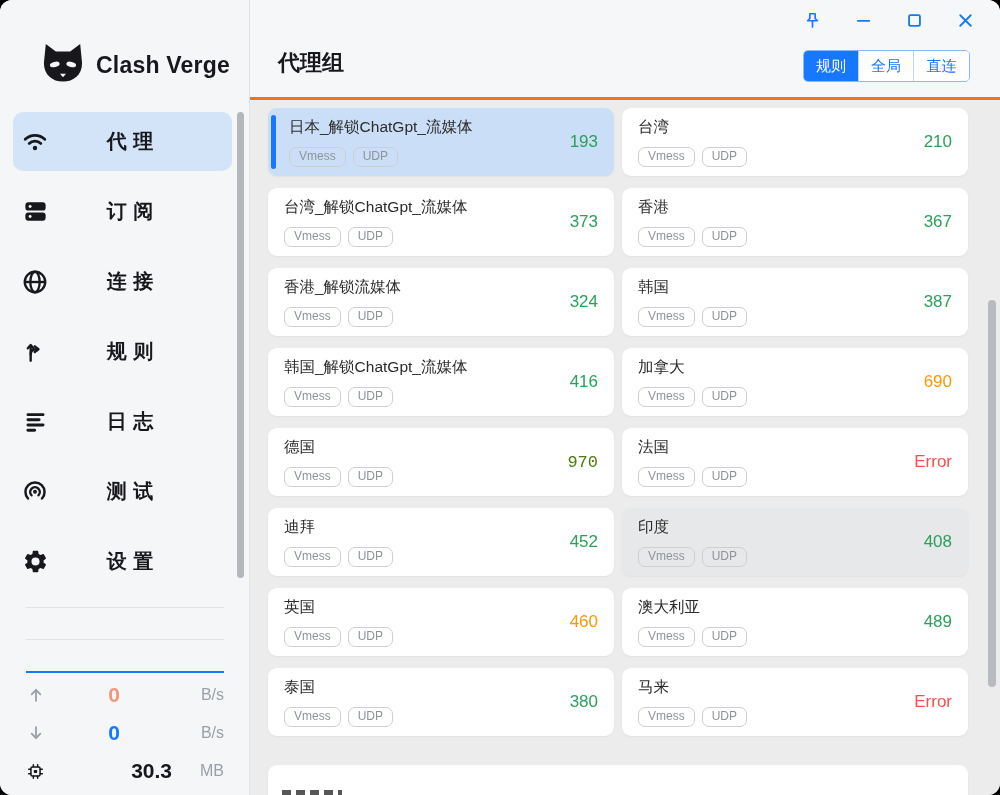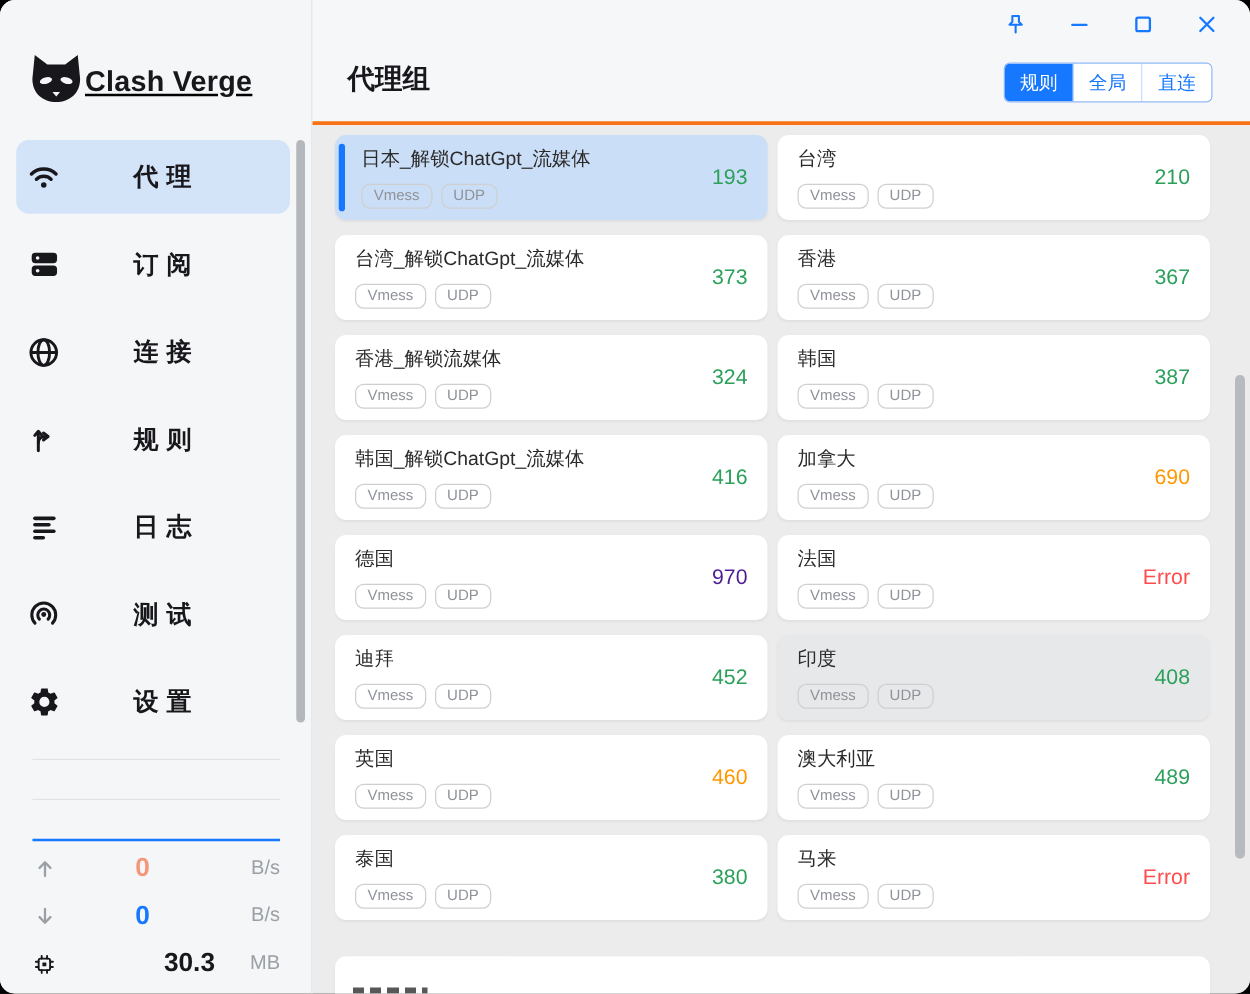--- a/index.html
+++ b/index.html
@@ -1,21 +1,21 @@
 <!DOCTYPE html>
 <html><head>
 <meta charset="utf-8">
 <style>
   html,body{margin:0;padding:0;background:#000;}
   *{box-sizing:border-box;font-family:"Liberation Sans","DejaVu Sans",sans-serif;}
   .window{position:relative;width:1000px;height:795px;border-radius:12px;overflow:hidden;background:#ececec;}
 
   
   .sidebar{position:absolute;left:0;top:0;width:250px;height:795px;background:#f5f6f7;border-right:1px solid #e2e3e5;}
-  .logo{position:absolute;left:22px;top:42px;display:flex;align-items:center;gap:0;text-decoration:underline;}
+  .logo{position:absolute;left:40px;top:42px;display:flex;align-items:center;gap:10px;}
   .logo .app-name{font-size:23px;font-weight:800;color:#17171c;letter-spacing:.2px;}
   .menu{position:absolute;left:13px;top:112px;width:219px;display:flex;flex-direction:column;gap:11px;}
   .side-item{height:59px;border-radius:10px;display:flex;align-items:center;padding-left:7px;cursor:pointer;}
   .side-item.active{background:#d3e3f8;}
   .side-ic{width:30px;height:30px;display:flex;align-items:center;justify-content:center;flex:0 0 30px;}
   .side-label{flex:1;text-align:center;margin-right:22px;font-size:20px;font-weight:700;color:#17171c;letter-spacing:.32em;text-indent:.32em;}
   .side-div{position:absolute;left:26px;width:198px;height:1px;background:#e3e3e3;}
   .blue-line{position:absolute;left:26px;top:671px;width:198px;height:2px;background:#1677ff;}
   .stats{position:absolute;left:0;top:680px;width:250px;display:flex;flex-direction:column;gap:8px;}
   .stat-row{display:grid;grid-template-columns:30px 1fr 52px;align-items:center;padding:0 26px;height:30px;}
@@ -282,21 +282,21 @@
               <span class="badge">UDP</span>
             </div>
             <span class="latency" style="color: rgb(255, 152, 0);">690</span>
           </div>
           <div class="card">
             <div class="card-name">德国</div>
             <div class="badges">
               <span class="badge">Vmess</span>
               <span class="badge">UDP</span>
             </div>
-            <span class="latency" style="color: #4c1d95;">970</span>
+            <span class="latency" style="color: #4d7c0f; font-family: Liberation Mono, monospace;">970</span>
           </div>
           <div class="card">
             <div class="card-name">法国</div>
             <div class="badges">
               <span class="badge">Vmess</span>
               <span class="badge">UDP</span>
             </div>
             <span class="latency" style="color: rgb(255, 77, 79);">Error</span>
           </div>
           <div class="card">

